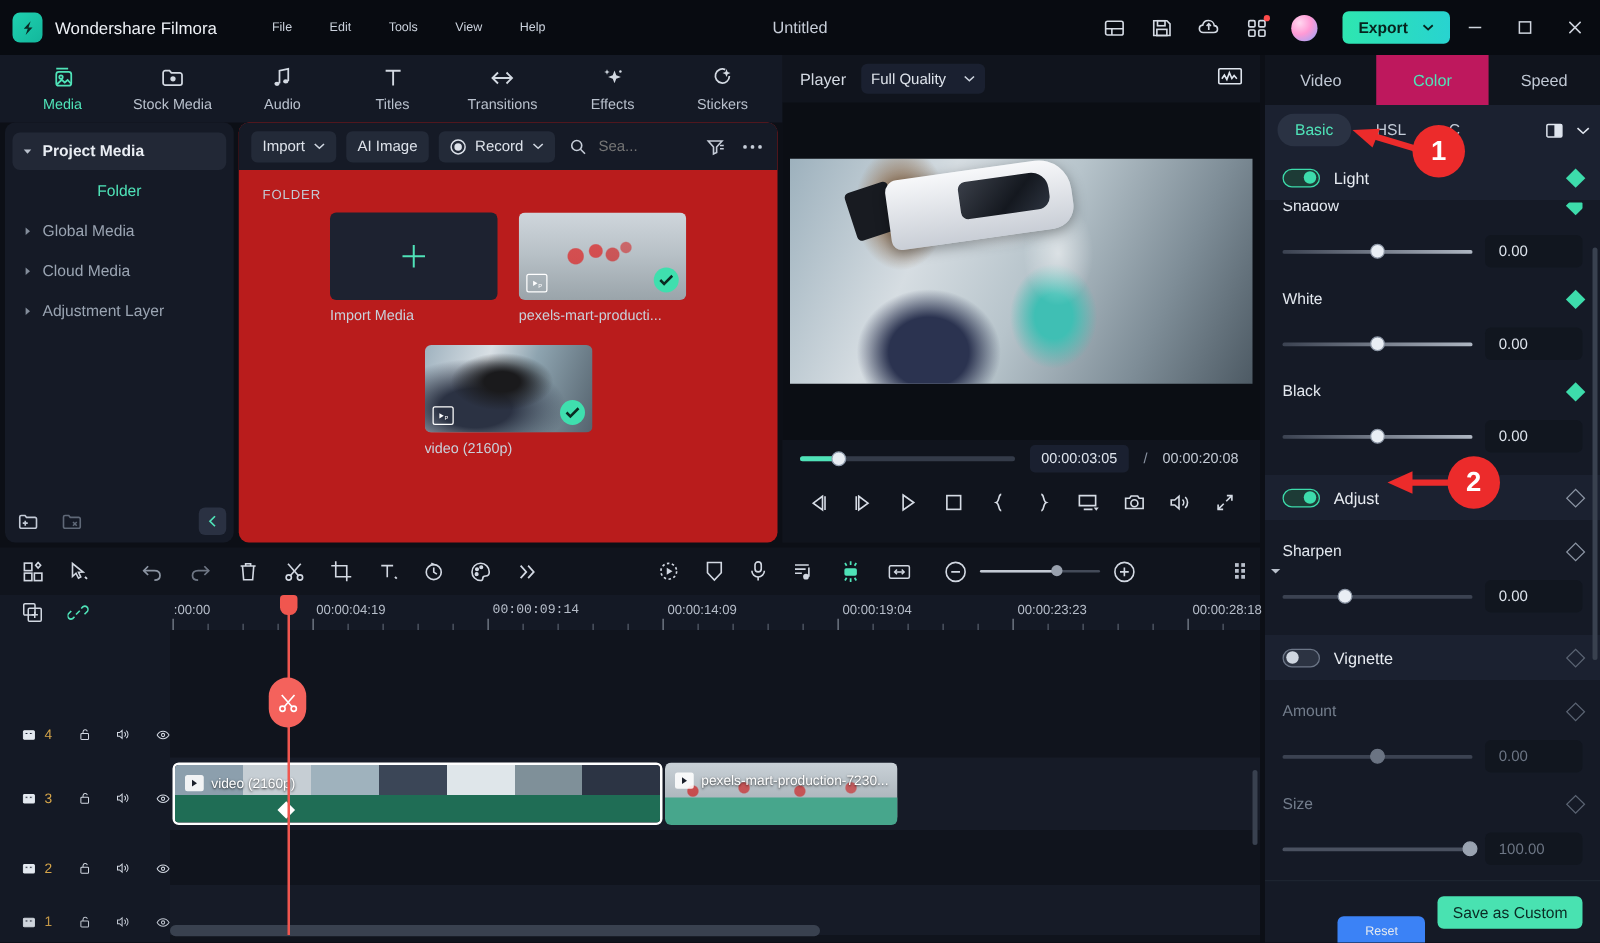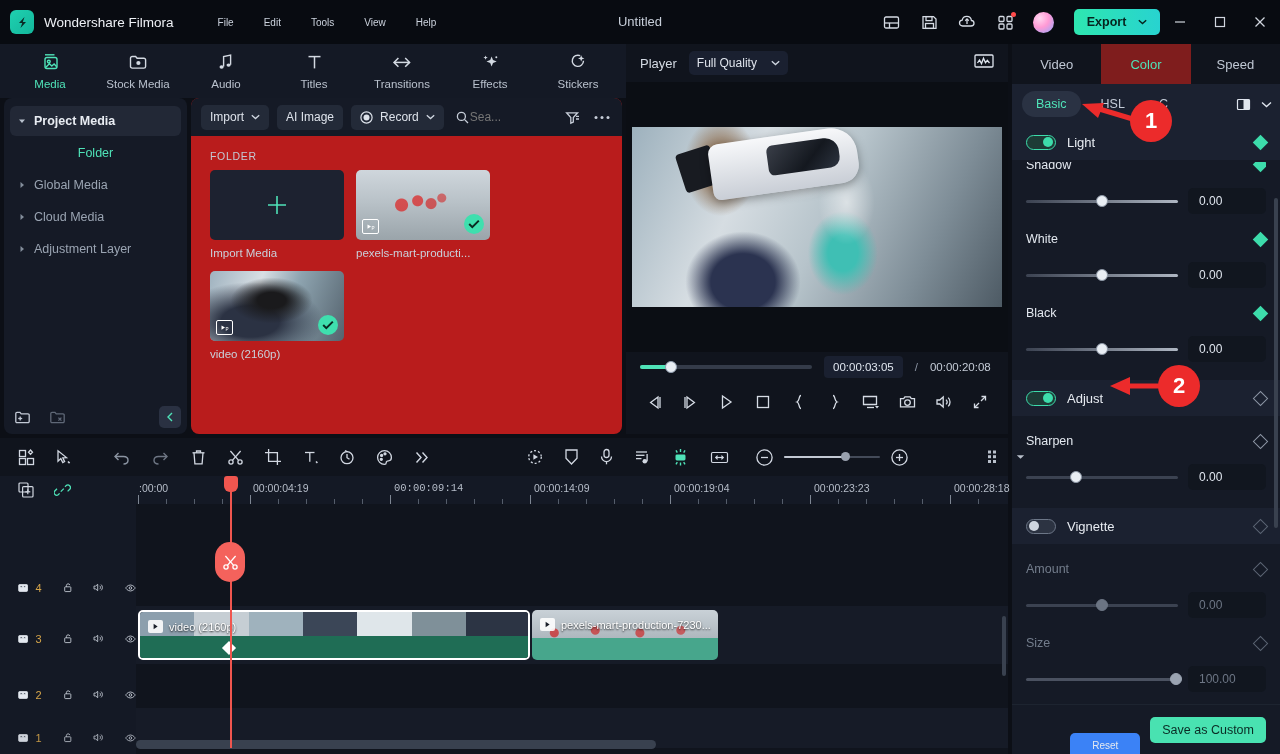--- a/index.html
+++ b/index.html
@@ -77,26 +77,26 @@
   
   .mediapanel {
     position: absolute; left: 191px; top: 98px; width: 431px; height: 336px;
     background: #b91c1c; border-radius: 8px; overflow: hidden;
   }
   .mp-toolbar { height: 38px; background: #151a26; display: flex; align-items: center; padding: 0 10px; gap: 8px; }
   .btn-pill {
     height: 25px; border-radius: 5px; background: #232a38; display: flex; align-items: center;
     padding: 0 9px; gap: 7px; font-size: 12px; color: #dde2ea;
   }
-  .search-wrap { display: flex; align-items: center; gap: 1px; margin-left: 4px; }
+  .search-wrap { display: flex; align-items: center; gap: 10px; margin-left: 4px; }
   .search-inp { background: transparent; border: 0; outline: none; color: #8d96a5; font-size: 12px;
     width: 52px; font-family: "Liberation Sans", sans-serif; }
   .mp-icons { margin-left: auto; display: flex; align-items: center; gap: 14px; padding-right: 2px; }
   .folder-cap { font-size: 10.5px; letter-spacing: .7px; color: #c3cad5; padding: 14px 0 8px 19px; }
-  .grid { display: flex; flex-wrap: wrap; gap: 12px; padding: 0 19px; }
+  .grid { display: flex; flex-wrap: wrap; gap: 17px; padding: 0 19px; justify-content: center; }
   .cell { width: 134px; }
   .thumb { width: 134px; height: 70px; border-radius: 5px; position: relative; overflow: hidden; }
   .thumb.empty { background: #1d2230; display: flex; align-items: center; justify-content: center; }
   .badge-p {
     position: absolute; left: 6px; bottom: 6px; width: 17px; height: 15px;
     border: 1.5px solid #fff; border-radius: 2px; display:flex; align-items:center; justify-content:center;
   }
   .badge-chk {
     position: absolute; right: 6px; bottom: 6px; width: 20px; height: 20px; border-radius: 50%;
     background: #3fdfae; display: flex; align-items: center; justify-content: center;
@@ -157,21 +157,21 @@
   .tc-sep { font-size: 11.5px; color: #8c95a4; }
   .tc-total { font-size: 11.5px; color: #c4cbd6; }
   .pctrl { display: flex; align-items: center; justify-content: space-between; padding: 8px 16px 0 16px; }
   .pctrl > div { width: 24px; height: 24px; display: flex; align-items: center; justify-content: center; }
 
   
   .rpanel { position: absolute; left: 1012px; top: 44px; width: 268px; height: 710px; background: #151a26; }
   .rtabs { height: 40px; display: flex; }
   .rtab { flex: 1; display: flex; align-items: center; justify-content: center; font-size: 13px;
     color: #c0c8d4; background: #10141d; }
-  .rtab.active { color: #4fe3b8; background: #7f1d1d; }
+  .rtab.active { color: #4fe3b8; background: #be185d; }
   .subtabs { height: 40px; background: #1b2130; display: flex; align-items: center; padding: 0 10px; gap: 6px; position: relative; }
   .stab { height: 26px; border-radius: 13px; display: flex; align-items: center; padding: 0 14px;
     font-size: 12.5px; color: #c4ccd8; }
   .stab.active { background: #2a3243; color: #4fe3b8; }
   .subtabs-right { position: absolute; right: 8px; display: flex; align-items: center; gap: 10px; }
 
   .sect-head {
     height: 36px; background: #1b2130; display: flex; align-items: center; padding: 0 14px; gap: 11px;
   }
   .toggle { width: 30px; height: 15px; border-radius: 8px; position: relative; flex: 0 0 30px; }

